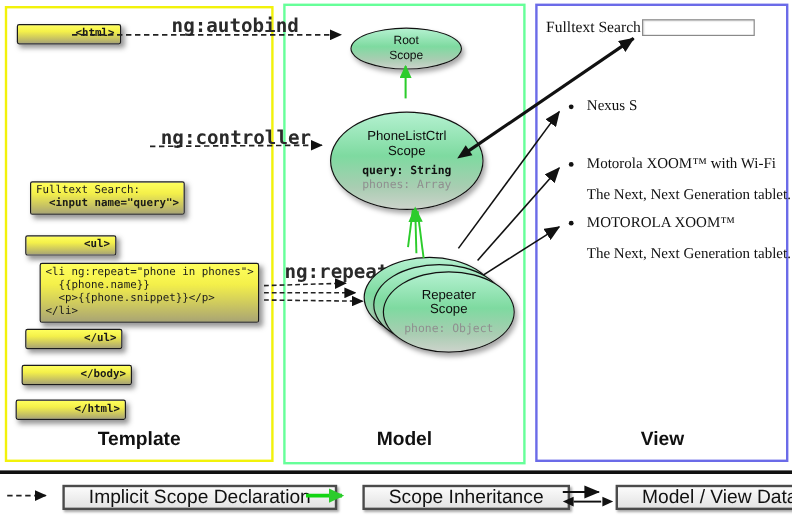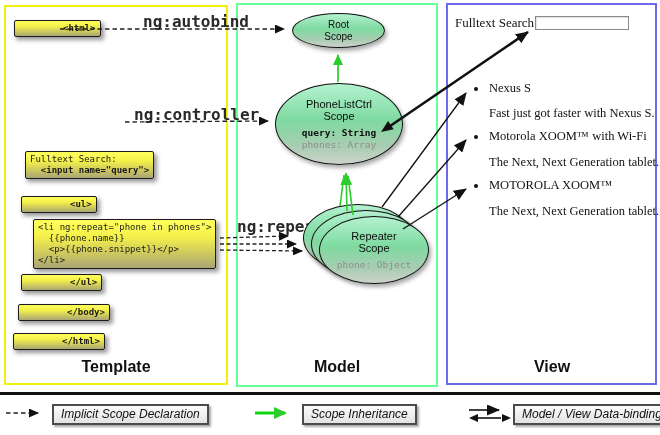--- a/index.html
+++ b/index.html
@@ -22,42 +22,42 @@
     font-family:"DejaVu Sans Mono",monospace;font-size:9px;line-height:11px;
     color:#1a1a1a;padding:2px 4px;white-space:pre;}
   .codebox.bold{font-weight:bold;padding-left:48px;}
   .nglabel{position:absolute;z-index:2;font-family:"DejaVu Sans Mono",monospace;
     font-weight:bold;font-size:16px;line-height:12px;color:#2a2a2a;}
   
   .ellipse{position:absolute;z-index:2;border-radius:50%;border:1.6px solid #111;
     background:linear-gradient(180deg,#b4f1d0 0%,#7edaa0 45%,#a9cdb2 78%,#ccd3cb 100%);
     box-shadow:2px 3px 4px rgba(0,0,0,.35);
     display:flex;flex-direction:column;align-items:center;justify-content:center;
-    text-align:center;}
+    text-align:center;margin-top:10px;}
   .scope-title{font-size:11px;line-height:12.5px;color:#0d0d0d;}
   .scope-title.small{font-size:10px;line-height:11.5px;}
   .scope-props{margin-top:4px;font-family:"DejaVu Sans Mono",monospace;
     font-size:9.5px;line-height:12px;}
   .prop-bold{font-weight:bold;color:#111;}
   .prop-gray{color:#8f8f8f;}
   
   .serif{font-family:"Liberation Serif",serif;color:#111;}
   .search-label{position:absolute;left:455px;top:15px;font-size:13px;z-index:2;}
   .search-input{position:absolute;left:535px;top:16px;width:88px;height:12px;z-index:2;
     border:1px solid #8a8a8a;background:#fff;box-shadow:inset 1px 1px 1px rgba(0,0,0,.12);
     font-size:10px;padding:0 2px;}
   .v-item-name{position:absolute;left:489px;font-size:12.5px;z-index:2;}
   .v-item-snippet{position:absolute;left:489px;font-size:12.5px;z-index:2;}
   .bullet{position:absolute;left:474px;width:4px;height:4px;border-radius:50%;
     background:#111;z-index:2;}
   
   .separator{position:absolute;left:0;top:392px;width:660px;height:3px;background:#111;}
   .legbox{position:absolute;top:404px;z-index:2;border:2px solid #4b4b4b;
     background:linear-gradient(#fbfbfb,#e3e3e3);box-shadow:1.5px 2px 2px rgba(0,0,0,.35);
-    font-size:12px;line-height:15px;color:#111;padding:1px 7px;white-space:nowrap;font-style:italic;}
+    font-size:16px;line-height:15px;color:#111;padding:1px 20px;white-space:nowrap;}
   .arrows{position:absolute;left:0;top:0;z-index:3;pointer-events:none;}
 </style>
 </head>
 <body>
 
 <div class="canvas">
 
   <div class="col col-template"></div>
   <div class="col col-model"></div>
   <div class="col col-view"></div>
@@ -106,21 +106,20 @@
     <div class="scope-props">
       <div class="prop-gray">phone: Object</div>
     </div>
   </div>
 
   <div class="serif search-label">Fulltext Search:</div>
   <input class="search-input" type="text" value="" style="">
 
   <div class="bullet" style="top:87px;"></div>
   <div class="serif v-item-name" style="top:81px;">Nexus S</div>
-  <div class="serif v-item-snippet" style="top:106px;">Fast just got faster with Nexus S.</div>
 
   <div class="bullet" style="top:135px;"></div>
   <div class="serif v-item-name" style="top:129px;">Motorola XOOM™ with Wi-Fi</div>
   <div class="serif v-item-snippet" style="top:155px;">The Next, Next Generation tablet.</div>
 
   <div class="bullet" style="top:184px;"></div>
   <div class="serif v-item-name" style="top:178px;">MOTOROLA XOOM™</div>
   <div class="serif v-item-snippet" style="top:204px;">The Next, Next Generation tablet.</div>
 
   <div class="col-title title-template">Template</div>

